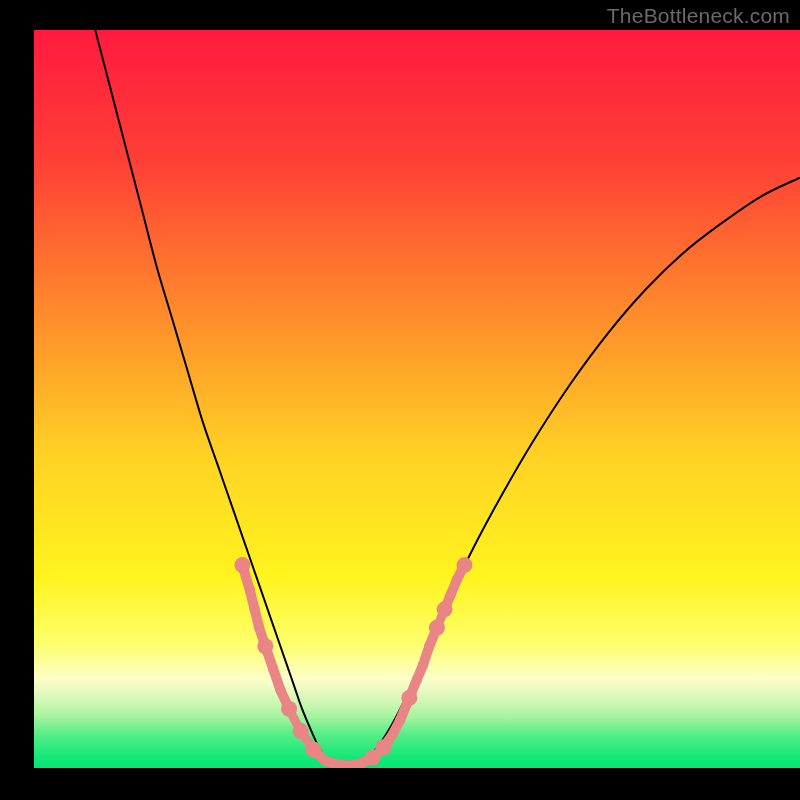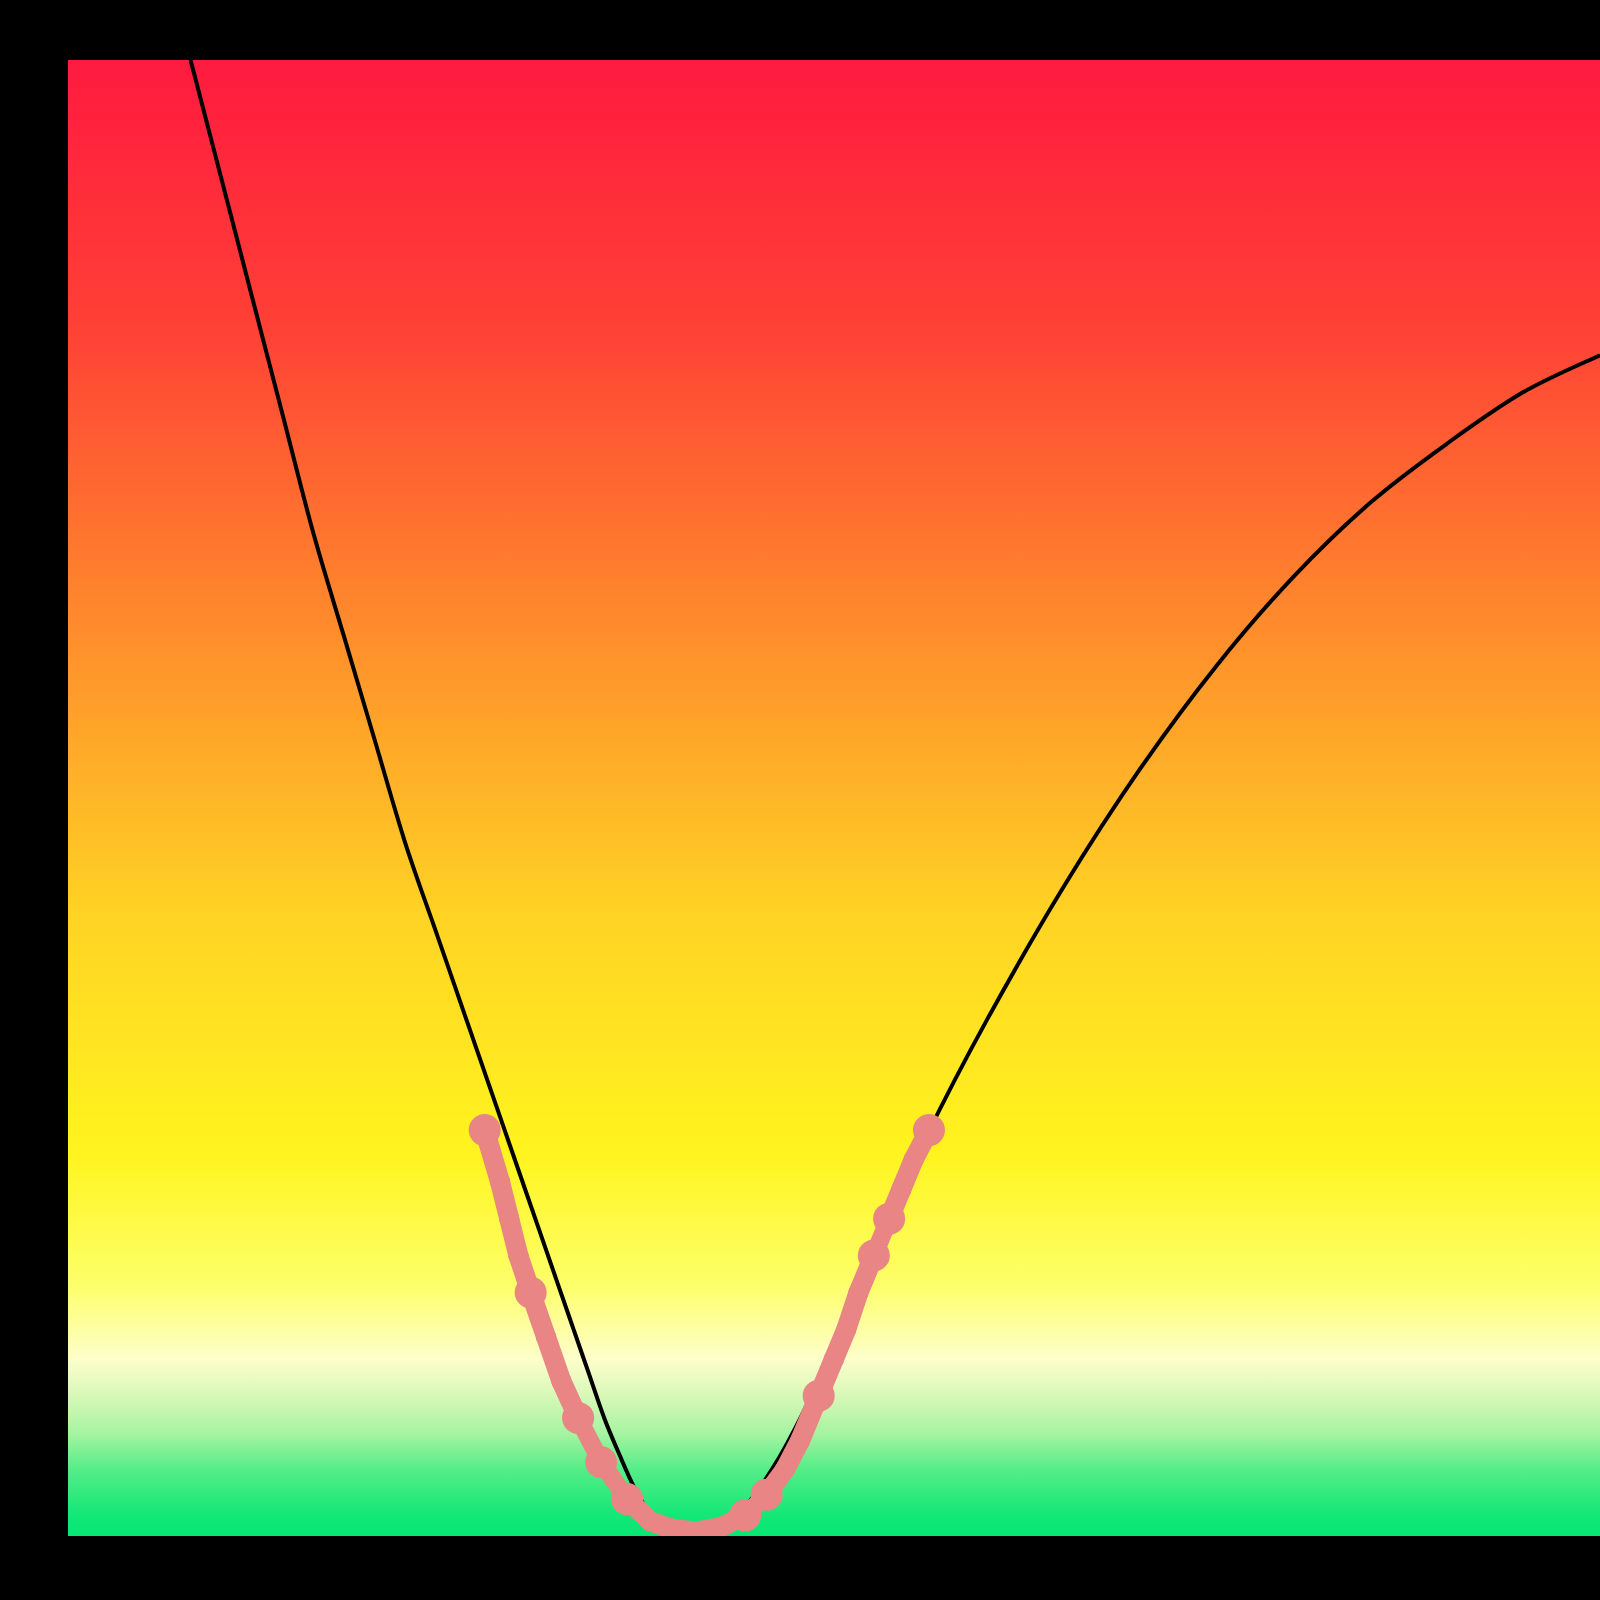--- a/index.html
+++ b/index.html
@@ -29,20 +29,21 @@
   svg {
     position: absolute;
     top: 0;
     left: 0;
   }
 </style>
 </head>
 <body>
 
 <div class="frame">
+  <div class="watermark">TheBottleneck.com</div>
 
   <svg id="plot" width="800" height="800">
     <defs>
       <linearGradient id="bg-grad" x1="0" y1="0" x2="0" y2="1">
           <stop offset="0.00%" stop-color="#ff1a3f"></stop>
           <stop offset="18.00%" stop-color="#ff4036"></stop>
           <stop offset="38.00%" stop-color="#ff8a2c"></stop>
           <stop offset="58.00%" stop-color="#ffd324"></stop>
           <stop offset="74.00%" stop-color="#fff41e"></stop>
           <stop offset="83.00%" stop-color="#fdff6a"></stop>

